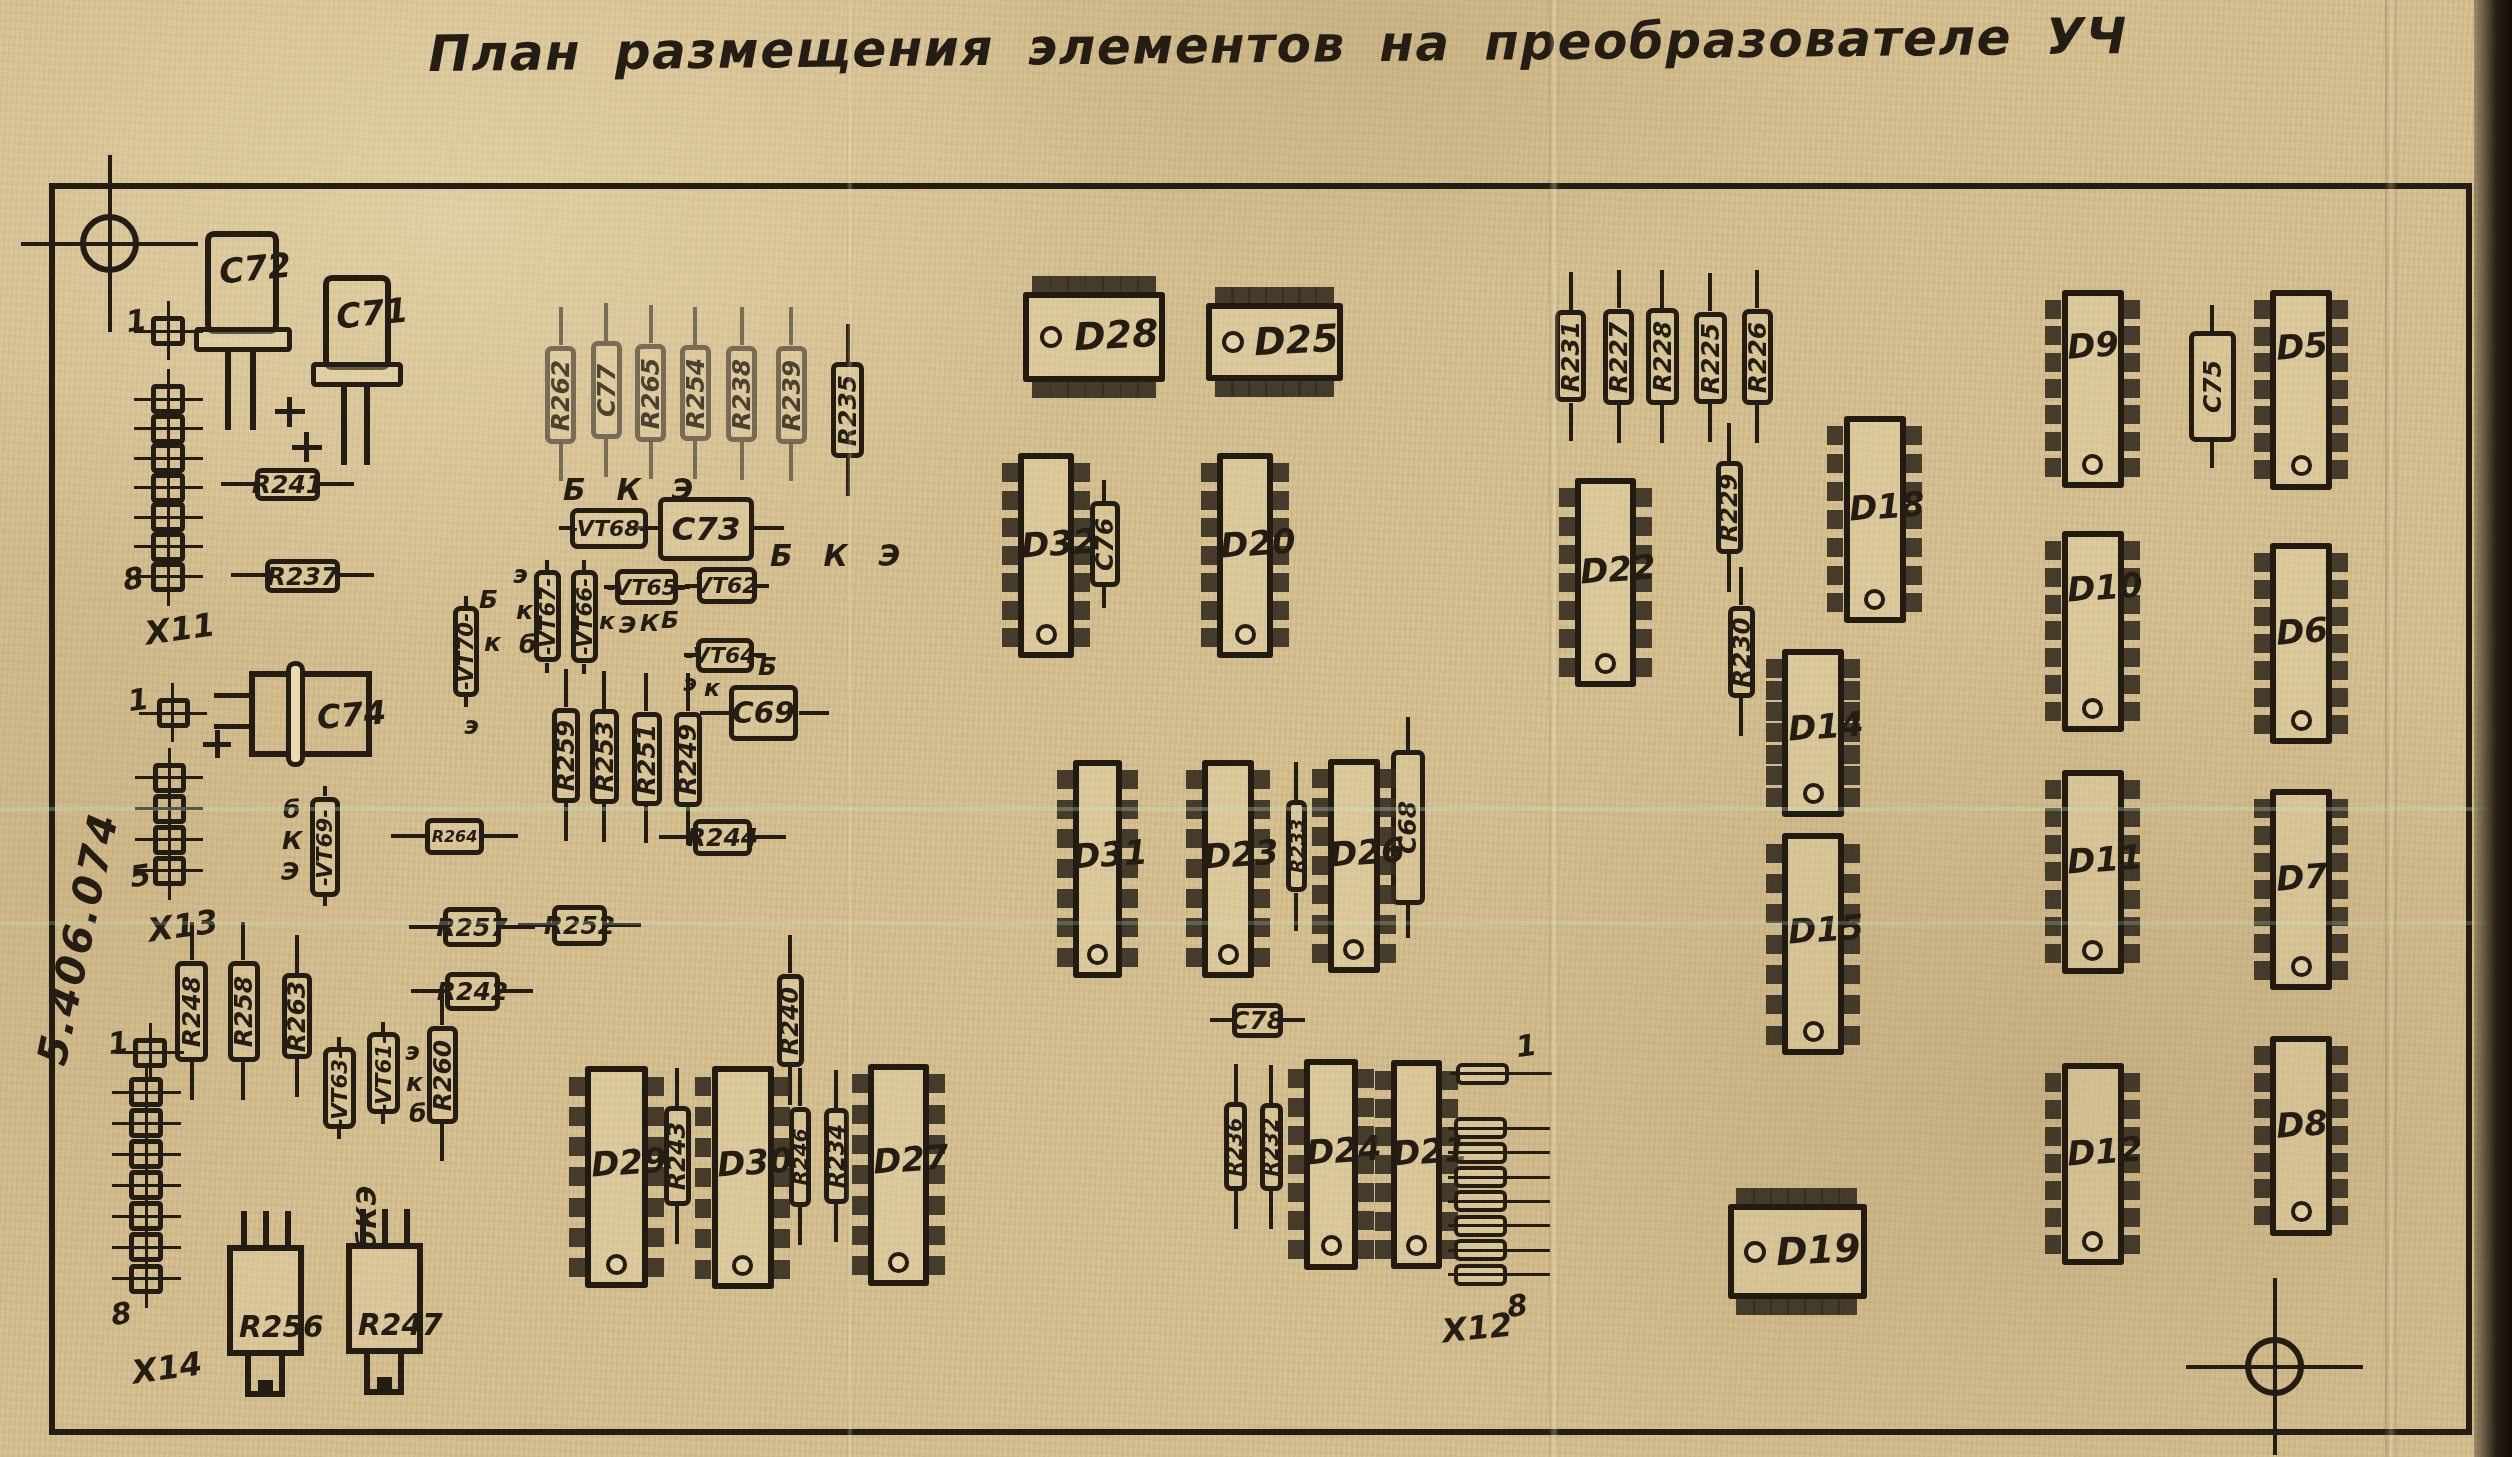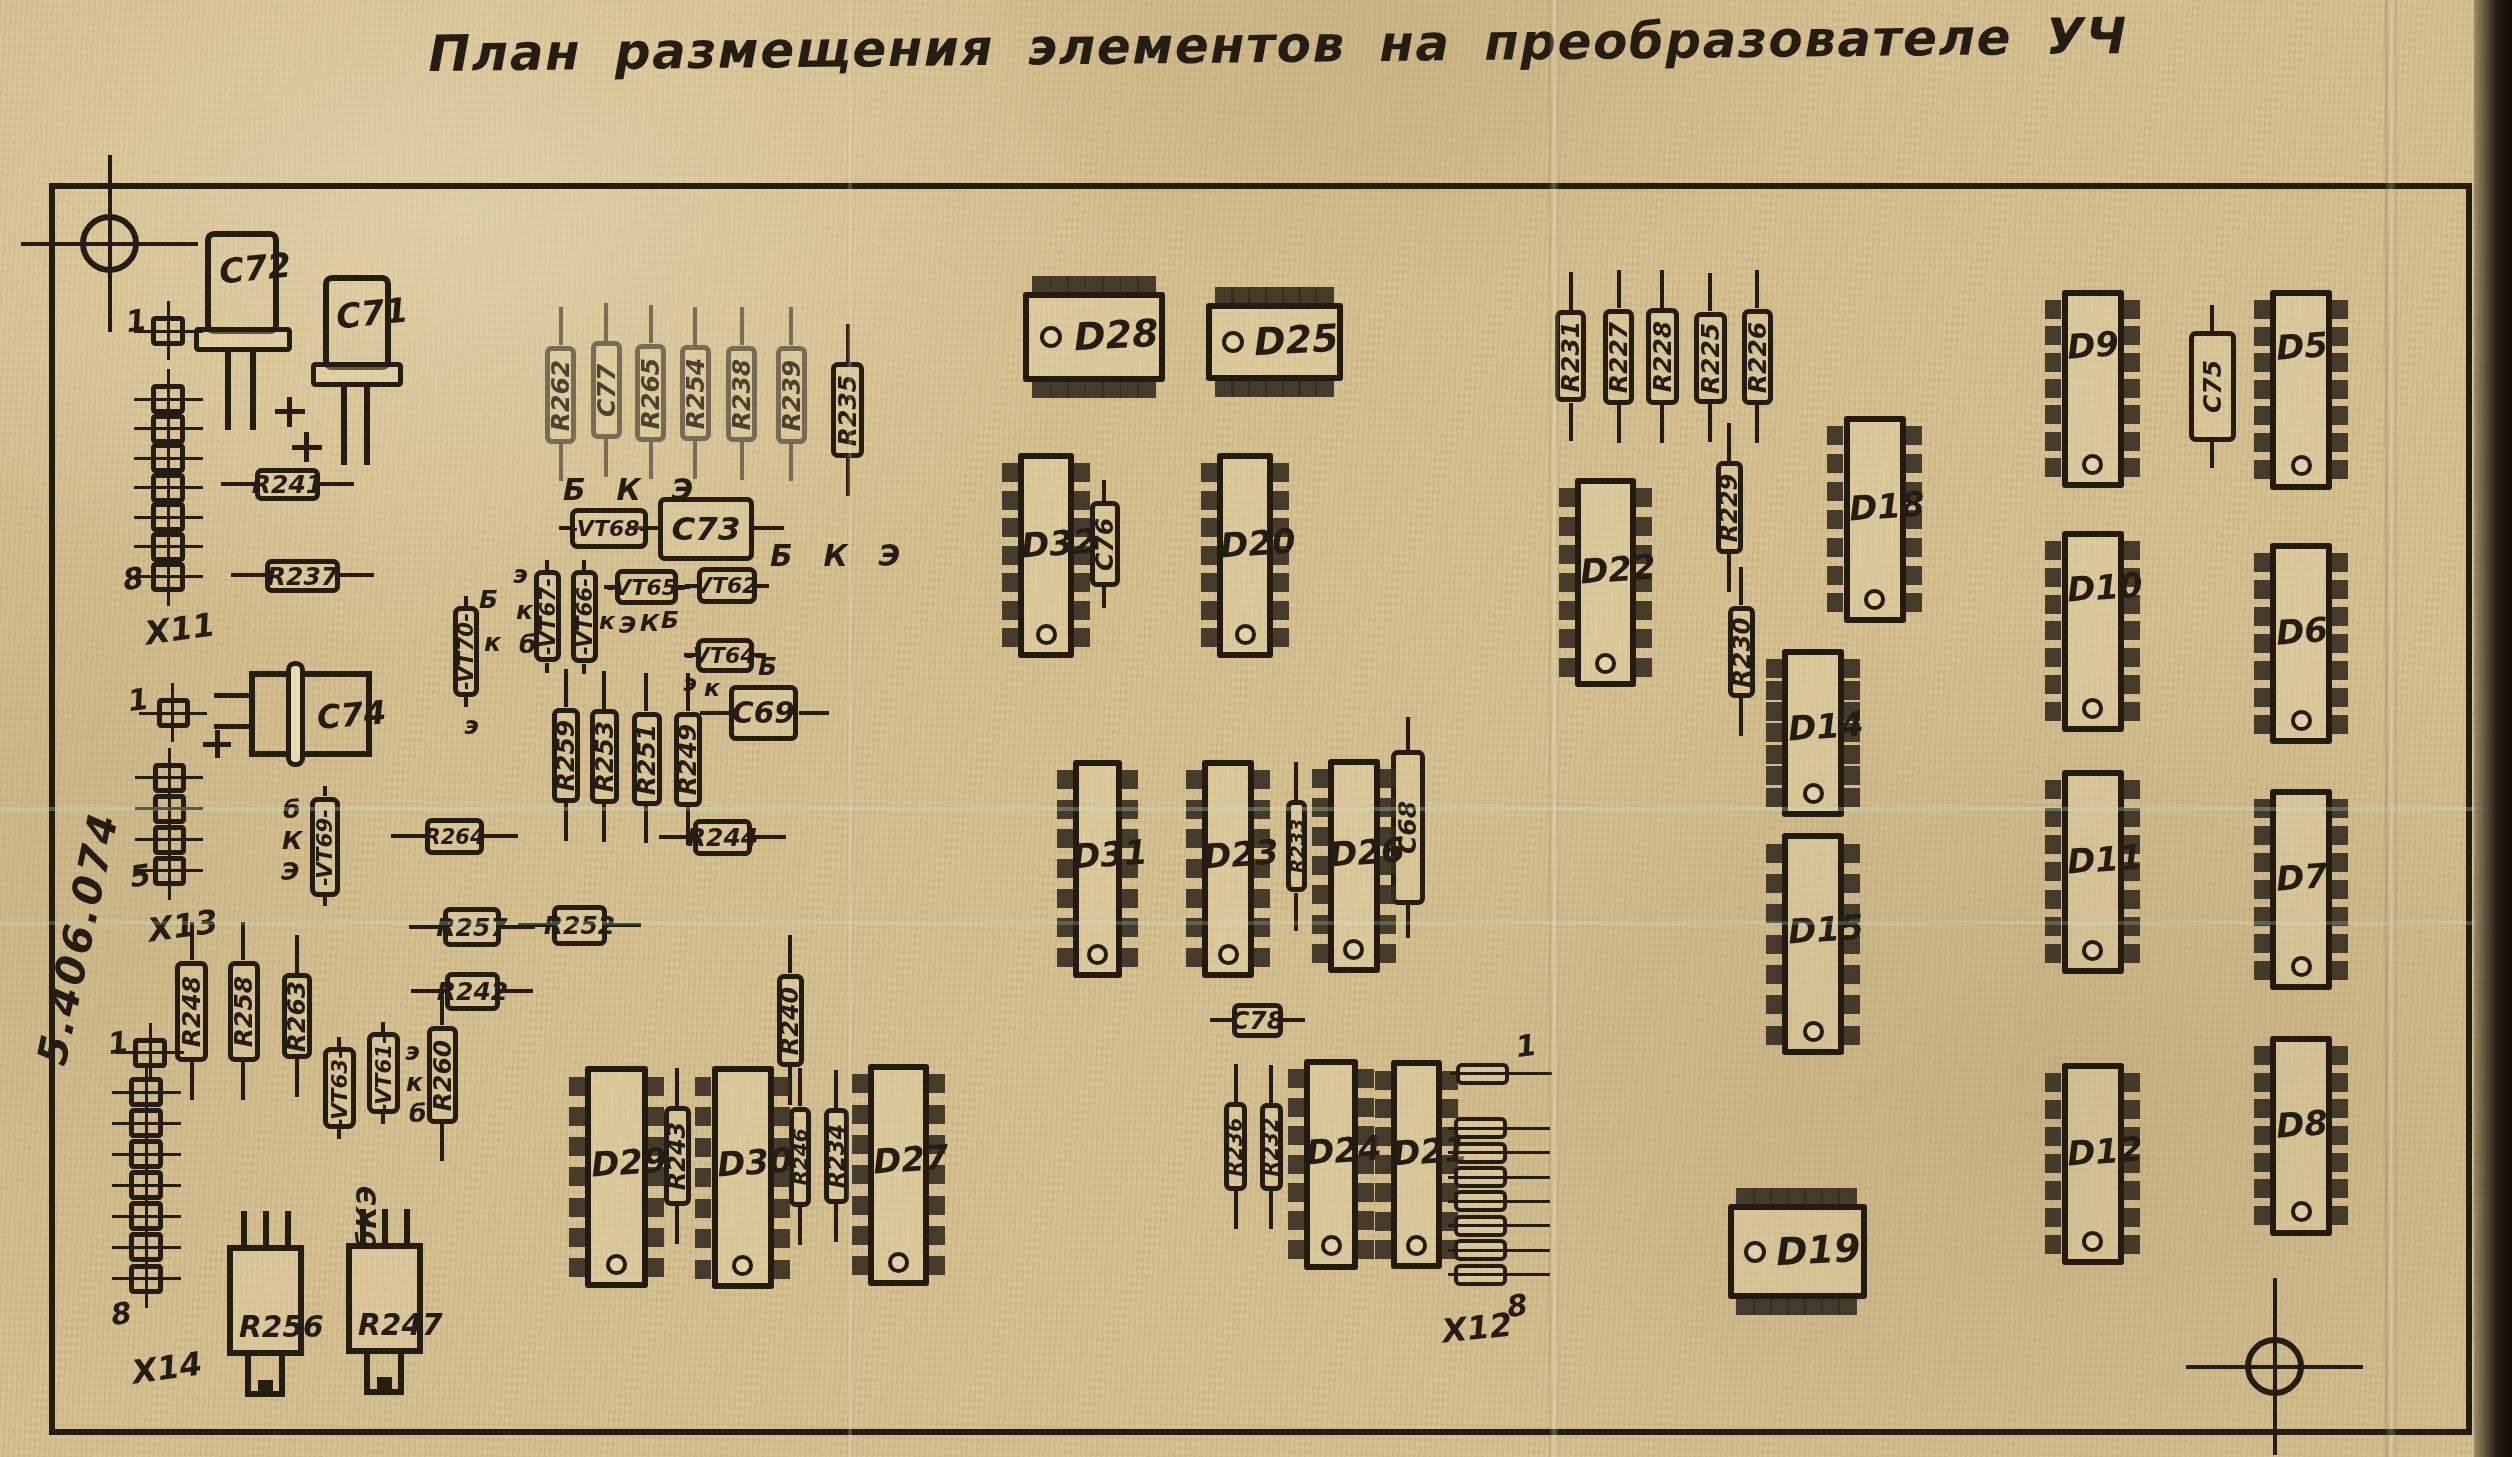--- a/index.html
+++ b/index.html
@@ -202,21 +202,21 @@
       <span class="lbl" style="font-size: 25px;">R241</span>
     </div>
     <div class="abs" style="left: 221px; top: 482px; width: 34px; height: 4.4px; background: rgb(36, 29, 19); opacity: 1;"></div>
     <div class="abs" style="left: 320px; top: 482px; width: 34px; height: 4.4px; background: rgb(36, 29, 19); opacity: 1;"></div>
     <div class="abs body-box" style="left: 265px; top: 559px; width: 75px; height: 34px;">
       <span class="lbl" style="font-size: 25px;">R237</span>
     </div>
     <div class="abs" style="left: 231px; top: 573px; width: 34px; height: 4.4px; background: rgb(36, 29, 19); opacity: 1;"></div>
     <div class="abs" style="left: 340px; top: 573px; width: 34px; height: 4.4px; background: rgb(36, 29, 19); opacity: 1;"></div>
     <div class="abs body-box" style="left: 425px; top: 818px; width: 59px; height: 37px;">
-      <span class="lbl" style="font-size: 21px;">R264</span>
+      <span class="lbl" style="font-size: 16px;">R264</span>
     </div>
     <div class="abs" style="left: 391px; top: 834px; width: 34px; height: 4.4px; background: rgb(36, 29, 19); opacity: 1;"></div>
     <div class="abs" style="left: 484px; top: 834px; width: 34px; height: 4.4px; background: rgb(36, 29, 19); opacity: 1;"></div>
     <div class="abs body-box" style="left: 443px; top: 907px; width: 58px; height: 40px;">
       <span class="lbl" style="font-size: 25px;">R257</span>
     </div>
     <div class="abs" style="left: 409px; top: 925px; width: 34px; height: 4.4px; background: rgb(36, 29, 19); opacity: 1;"></div>
     <div class="abs" style="left: 501px; top: 925px; width: 34px; height: 4.4px; background: rgb(36, 29, 19); opacity: 1;"></div>
     <div class="abs body-box" style="left: 552px; top: 905px; width: 55px; height: 41px;">
       <span class="lbl" style="font-size: 25px;">R252</span>

